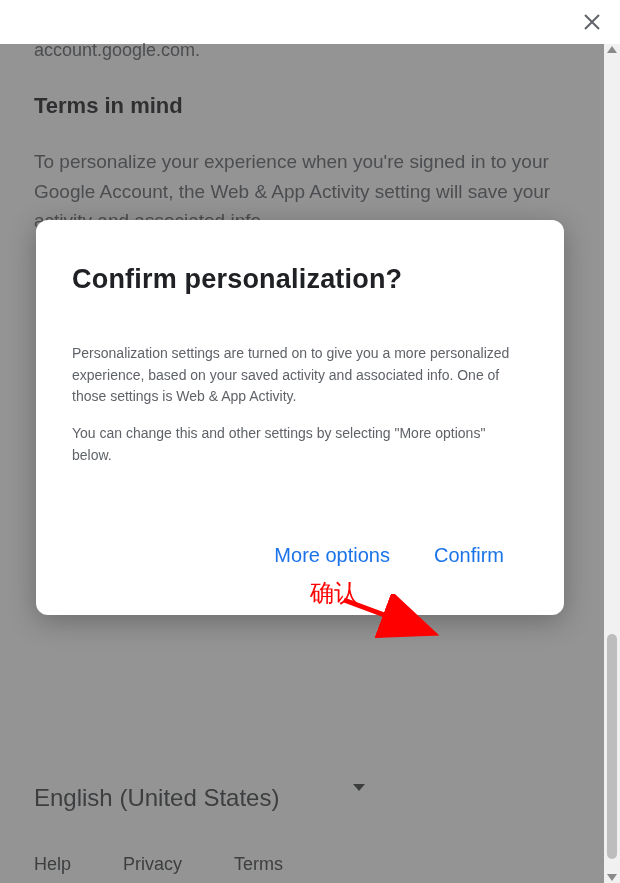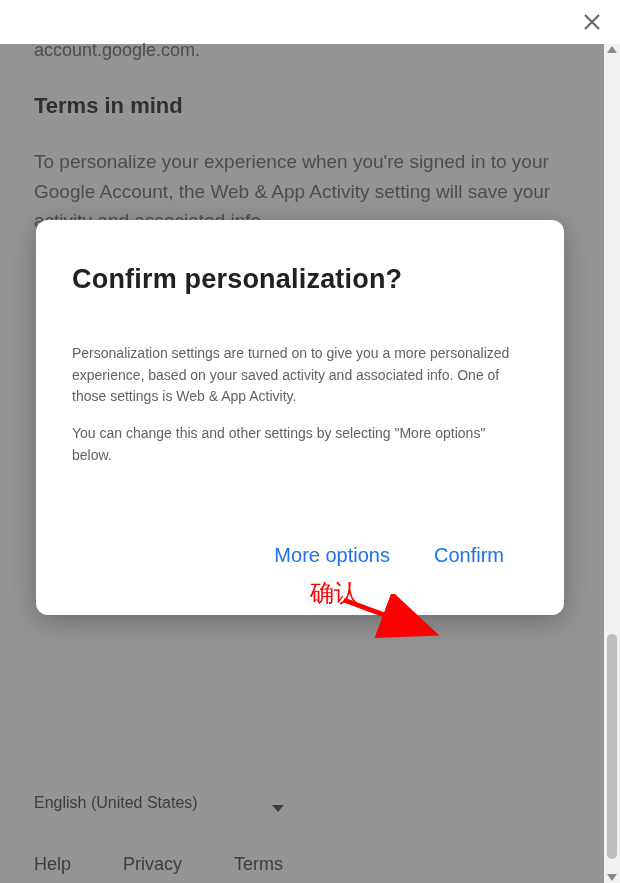--- a/index.html
+++ b/index.html
@@ -7,21 +7,21 @@
   .viewport { position: relative; width: 620px; height: 883px; background: #bef264; }
   .topbar { position: absolute; top: 0; left: 0; right: 0; height: 44px; background: #fff; }
   .close-icon { position: absolute; top: 8px; right: 14px; width: 28px; height: 28px; display: flex; align-items: center; justify-content: center; cursor: pointer; }
   .close-icon svg { stroke: #5f6368; stroke-width: 2; }
   .scrollregion { position: absolute; top: 44px; left: 0; width: 604px; height: 839px; background: #fff; padding: 0 34px; }
   .dim-overlay { position: absolute; top: 44px; left: 0; width: 604px; height: 839px; background: rgba(60,60,60,0.55); }
   .bg-trunc { color: #5f6368; font-size: 18px; line-height: 1.4; margin-top: -6px; }
   .bg-h { color: #202124; font-size: 22px; font-weight: 600; margin-top: 30px; }
   .bg-p { color: #5f6368; font-size: 19px; line-height: 1.55; margin-top: 28px; }
   .bg-footer { position: absolute; left: 34px; right: 34px; bottom: 0; }
-  .lang-row { display: flex; align-items: flex-end; gap: 74px; color: #3c4043; font-size: 16px; padding: 6px 0; }
+  .lang-row { display: flex; align-items: flex-start; gap: 74px; color: #3c4043; font-size: 24px; padding: 6px 0; }
   .lang-row .tri { width: 0; height: 0; border-left: 6px solid transparent; border-right: 6px solid transparent; border-top: 7px solid #3c4043; }
   .links-row { display: flex; gap: 52px; color: #3c4043; font-size: 18px; margin-top: 36px; padding-bottom: 8px; }
   .links-row span { cursor: pointer; }
   .scroll-rail { position: absolute; top: 44px; right: 0; width: 16px; height: 839px; background: #f1f1f1; }
   .scroll-up { position: absolute; top: 2px; left: 3px; width: 0; height: 0; border-left: 5px solid transparent; border-right: 5px solid transparent; border-bottom: 7px solid #8a8a8a; }
   .scroll-down { position: absolute; bottom: 2px; left: 3px; width: 0; height: 0; border-left: 5px solid transparent; border-right: 5px solid transparent; border-top: 7px solid #8a8a8a; }
   .scroll-thumb { position: absolute; left: 3px; right: 3px; top: 590px; height: 225px; background: #bdbdbd; border-radius: 5px; }
   .dialog { position: absolute; left: 36px; top: 220px; width: 528px; background: #fff; border-radius: 12px; box-shadow: 0 6px 28px rgba(0,0,0,0.28); padding: 44px 36px 42px 36px; }
   .dialog-title { color: #202124; font-size: 27px; font-weight: 600; letter-spacing: 0.2px; }
   .dialog-body { color: #5f6368; font-size: 14px; line-height: 1.55; margin-top: 48px; }

